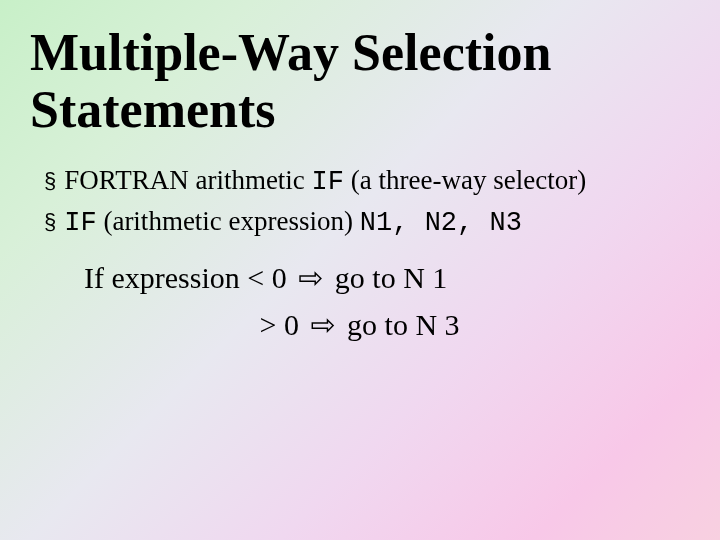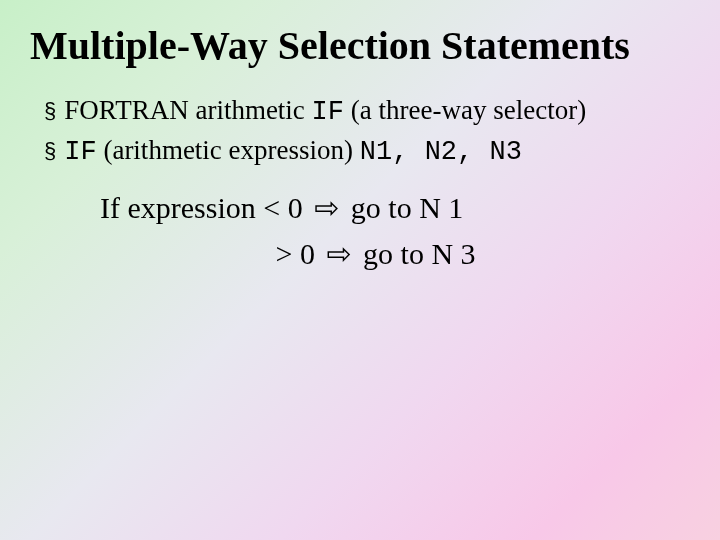--- a/index.html
+++ b/index.html
@@ -22,21 +22,21 @@
     position: relative;
   }
   .slide {
     padding: 24px 30px 0 30px;
     box-sizing: border-box;
     width: 100%;
     height: 100%;
     position: relative;
   }
   .title {
-    font-size: 40px;
+    font-size: 52px;
     font-weight: bold;
     margin: 0 0 24px 0;
     line-height: 1.1;
     letter-spacing: 0px;
   }
   .bullets {
     margin-left: 14px;
   }
   .bullet {
     font-size: 27px;
@@ -53,21 +53,21 @@
   }
   .bullet .text {
     flex: 1 1 auto;
   }
   .mono {
     font-family: "Courier New", Courier, monospace;
     font-weight: normal;
   }
   .explain {
     margin-top: 14px;
-    margin-left: 70px;
+    margin-left: 54px;
     font-size: 30px;
     line-height: 1.55;
   }
   .explain .row {
     white-space: nowrap;
   }
   .explain .lead {
     display: inline-block;
   }
   .explain .cond {

